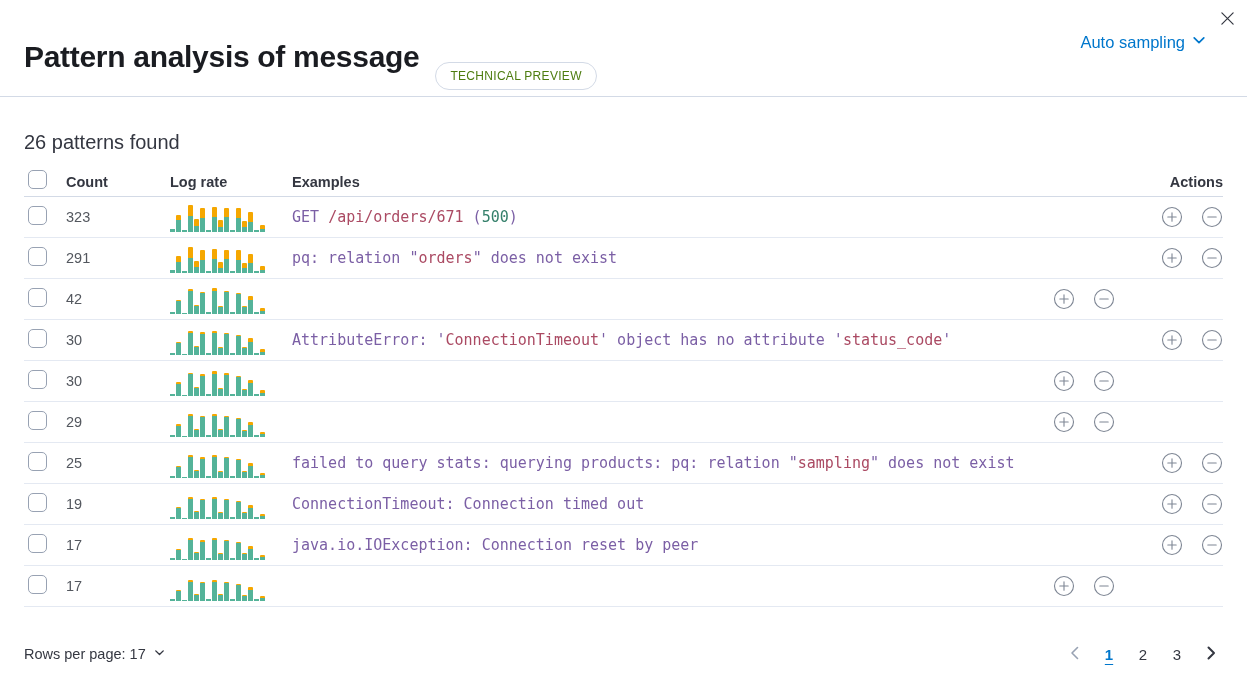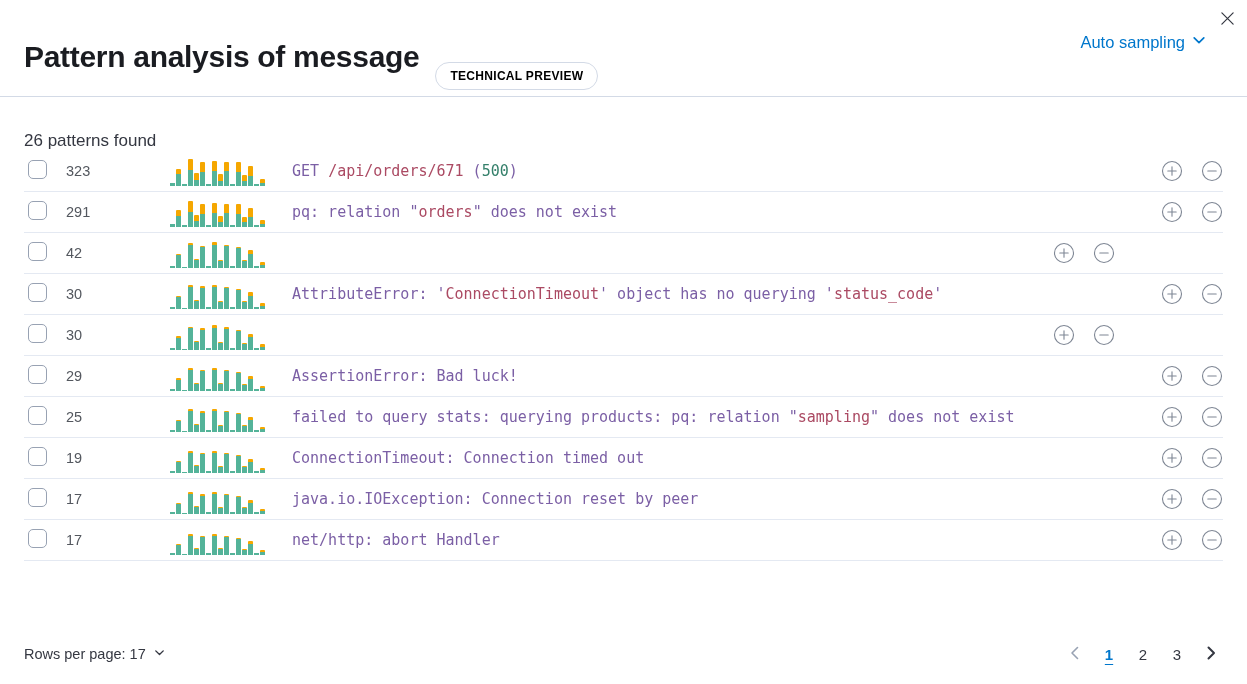--- a/index.html
+++ b/index.html
@@ -10,38 +10,38 @@
     color:#343741;
     position:relative;
   }
 
   
   .flyout-header { position:relative; height:97px; padding:24px 24px 0 24px; border-bottom:1px solid #D3DAE6; }
   .title-row { display:flex; align-items:center; gap:16px; }
   .page-title { font-size:30px; font-weight:700; color:#1A1C21; letter-spacing:-0.3px; }
   .badge {
     border:1px solid #D3DAE6; border-radius:20px; padding:6px 14px;
-    font-size:12px; font-weight:700; letter-spacing:0.3px; color:#000000;
+    font-size:12px; font-weight:400; letter-spacing:0.3px; color:#4d7c0f;
     background:#fff; white-space:nowrap;margin-top:38px;
   }
   .close-btn {
     position:absolute; top:4px; right:6px; width:28px; height:28px;
     background:none; border:none; cursor:pointer; color:#343741;
     display:flex; align-items:center; justify-content:center;
   }
   .sampling {
     position:absolute; top:32px; right:40px;
     display:flex; align-items:center; gap:6px;
     background:none; border:none; cursor:pointer;
     color:var(--blue); font-size:16.5px; font-family:inherit;
   }
 
   
   .content { padding:0 24px; }
-  .summary { margin-top:34px; font-size:17px; color:#343741; }
+  .summary { margin-top:34px; font-size:20px; color:#343741; }
 
   .grid-row {
     display:grid;
     grid-template-columns:42px 104px 122px 1fr 108px;
     align-items:center;
   }
   .thead { margin-top:13px; height:30px; border-bottom:1px solid #D3DAE6; }
   .th { font-size:14.5px; font-weight:700; color:#343741; }
   .th-actions { text-align:right; }
 
@@ -110,20 +110,27 @@
   <button class="close-btn">
     <svg width="15" height="15" viewBox="0 0 16 16">
         <path d="M2 2l12 12M14 2L2 14" stroke="currentColor" stroke-width="1.3" stroke-linecap="round"></path>
       </svg>
   </button>
 </div>
 
 <div class="content">
   <div class="summary">26 patterns found</div>
 
+  <div class="grid-row thead">
+    <div><span class="checkbox"></span></div>
+    <div class="th">Count</div>
+    <div class="th">Log rate</div>
+    <div class="th">Examples</div>
+    <div class="th th-actions">Actions</div>
+  </div>
 
   <div id="table-body">
       <div class="grid-row trow">
         <div><span class="checkbox"></span></div>
         <div class="c-count">323</div>
         <div>
           <div class="chart">
             <div class="barcol">
               <div class="seg orange" style="height:0px"></div>
               <div class="seg teal" style="height:3px"></div>
@@ -443,21 +450,21 @@
             <div class="barcol">
               <div class="seg orange" style="height:0px"></div>
               <div class="seg teal" style="height:2px"></div>
             </div>
             <div class="barcol">
               <div class="seg orange" style="height:3px"></div>
               <div class="seg teal" style="height:3px"></div>
             </div>
           </div>
         </div>
-        <div class="c-example"><span class="tk-purple">AttributeError: '</span><span class="tk-red">ConnectionTimeout</span><span class="tk-purple">' object has no querying '</span><span class="tk-red">status_code</span><span class="tk-purple">'</span></div>
+        <div class="c-example"><span class="tk-purple">AttributeError: '</span><span class="tk-red">ConnectionTimeout</span><span class="tk-purple">' object has no attribute '</span><span class="tk-red">status_code</span><span class="tk-purple">'</span></div>
         <div class="c-actions">
           <button class="icon-btn">
             <svg width="22" height="22" viewBox="0 0 22 22">
               <circle cx="11" cy="11" r="9.5" fill="none" stroke="currentColor" stroke-width="1.1"></circle>
               <path d="M11 6.8v8.4M6.8 11h8.4" stroke="currentColor" stroke-width="1.1" stroke-linecap="round"></path>
             </svg>
           </button>
           <button class="icon-btn">
             <svg width="22" height="22" viewBox="0 0 22 22">
               <circle cx="11" cy="11" r="9.5" fill="none" stroke="currentColor" stroke-width="1.1"></circle>
@@ -616,21 +623,20 @@
             <div class="barcol">
               <div class="seg orange" style="height:0px"></div>
               <div class="seg teal" style="height:2px"></div>
             </div>
             <div class="barcol">
               <div class="seg orange" style="height:2px"></div>
               <div class="seg teal" style="height:3px"></div>
             </div>
           </div>
         </div>
-        <div class="c-example"><span class="tk-purple">AssertionError: Bad luck!</span></div>
         <div class="c-actions">
           <button class="icon-btn">
             <svg width="22" height="22" viewBox="0 0 22 22">
               <circle cx="11" cy="11" r="9.5" fill="none" stroke="currentColor" stroke-width="1.1"></circle>
               <path d="M11 6.8v8.4M6.8 11h8.4" stroke="currentColor" stroke-width="1.1" stroke-linecap="round"></path>
             </svg>
           </button>
           <button class="icon-btn">
             <svg width="22" height="22" viewBox="0 0 22 22">
               <circle cx="11" cy="11" r="9.5" fill="none" stroke="currentColor" stroke-width="1.1"></circle>
@@ -964,21 +970,20 @@
             <div class="barcol">
               <div class="seg orange" style="height:0px"></div>
               <div class="seg teal" style="height:2px"></div>
             </div>
             <div class="barcol">
               <div class="seg orange" style="height:2px"></div>
               <div class="seg teal" style="height:3px"></div>
             </div>
           </div>
         </div>
-        <div class="c-example"><span class="tk-purple">net/http: abort Handler</span></div>
         <div class="c-actions">
           <button class="icon-btn">
             <svg width="22" height="22" viewBox="0 0 22 22">
               <circle cx="11" cy="11" r="9.5" fill="none" stroke="currentColor" stroke-width="1.1"></circle>
               <path d="M11 6.8v8.4M6.8 11h8.4" stroke="currentColor" stroke-width="1.1" stroke-linecap="round"></path>
             </svg>
           </button>
           <button class="icon-btn">
             <svg width="22" height="22" viewBox="0 0 22 22">
               <circle cx="11" cy="11" r="9.5" fill="none" stroke="currentColor" stroke-width="1.1"></circle>

